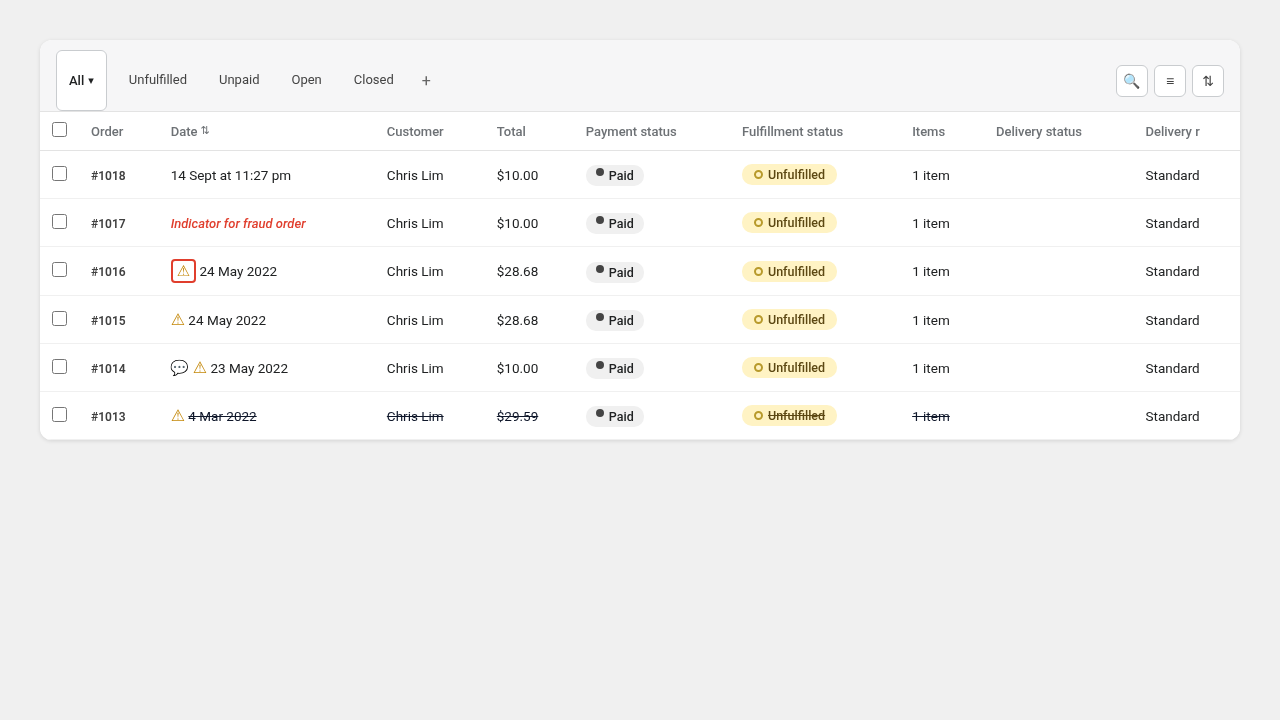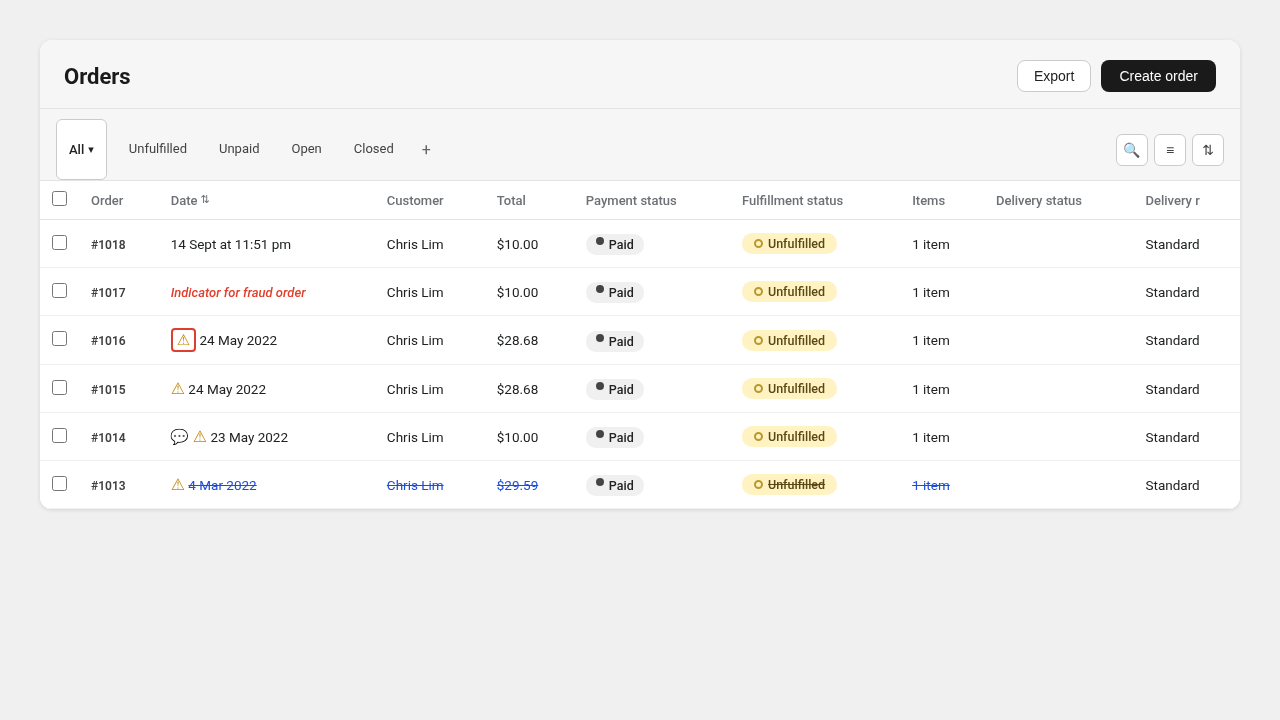--- a/index.html
+++ b/index.html
@@ -208,47 +208,40 @@
       color: #6d7175;
     }
     .fraud-label {
       color: #e03e2d;
       font-size: 13px;
       font-style: italic;
       font-weight: 500;
     }
     .strikethrough {
       text-decoration: line-through;
-      color: #1d4ed8;
+      color: #0f172a;
     }
     .checkbox {
       width: 15px;
       height: 15px;
       border: 1.5px solid #c9cccf;
       border-radius: 3px;
       cursor: pointer;
     }
     .date-sort {
       display: inline-flex;
       gap: 3px;
     }
     .sort-icon { font-size: 11px; color: #6d7175; }
   </style>
 </head>
 <body>
 
 <div class="page-container">
 
-  <div class="header">
-    <h1 class="header-title">Orders</h1>
-    <div class="header-actions">
-      <button class="btn-export">Export</button>
-      <button class="btn-create">Create order</button>
-    </div>
-  </div>
 
   <div class="tabs-bar">
     <div class="tab-all">
       <span>All</span>
       <span style="font-size:11px;">▾</span>
     </div>
     <div class="tab-item">Unfulfilled</div>
     <div class="tab-item">Unpaid</div>
     <div class="tab-item">Open</div>
     <div class="tab-item">Closed</div>
@@ -283,21 +276,21 @@
           <th>Fulfillment status</th>
           <th>Items</th>
           <th>Delivery status</th>
           <th>Delivery r</th>
         </tr>
       </thead>
       <tbody id="table-body">
       <tr>
             <td><input type="checkbox" class="checkbox" style=""></td>
             <td><span class="order-num">#1018</span></td>
-            <td><span>14 Sept at 11:51 pm</span></td>
+            <td><span>14 Sept at 11:27 pm</span></td>
             <td>Chris Lim</td>
             <td>$10.00</td>
             <td><span class="badge-paid"><span class="dot"></span>Paid</span></td>
             <td><span class="badge-unfulfilled"><span class="ring"></span>Unfulfilled</span></td>
             <td>1 item</td>
             <td></td>
             <td>Standard</td>
           </tr>
           <tr>
             <td><input type="checkbox" class="checkbox" style=""></td>

